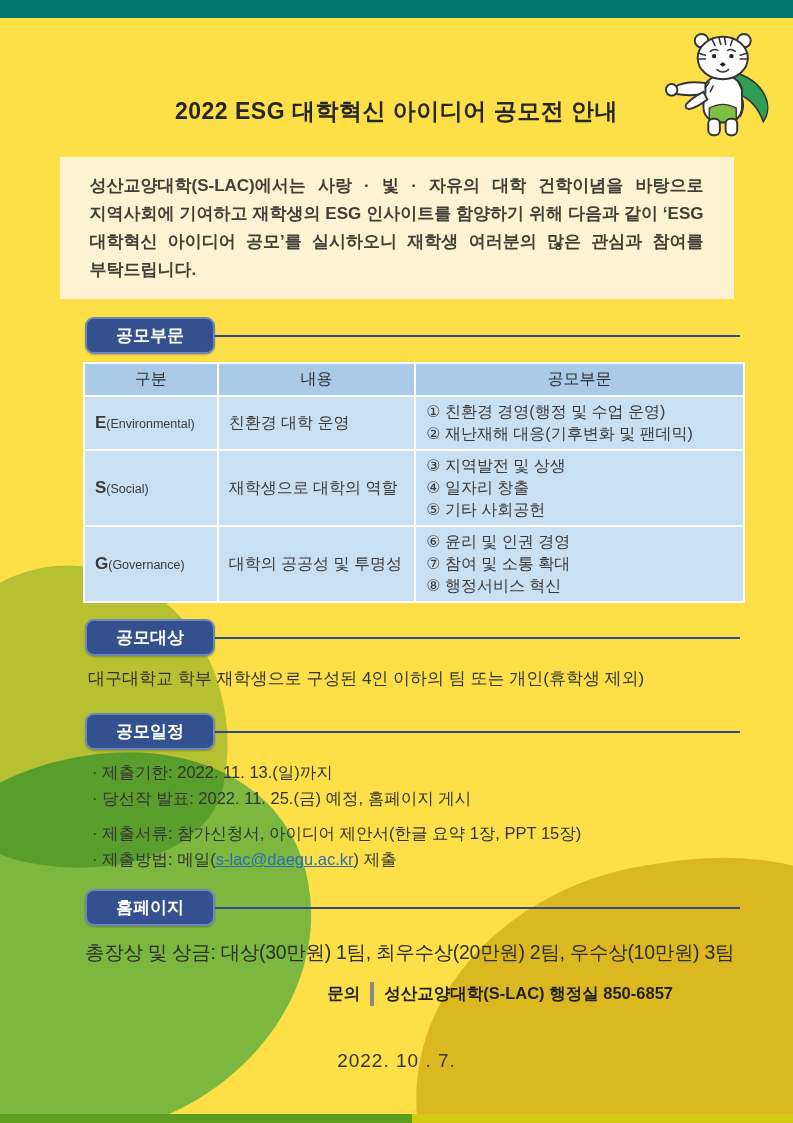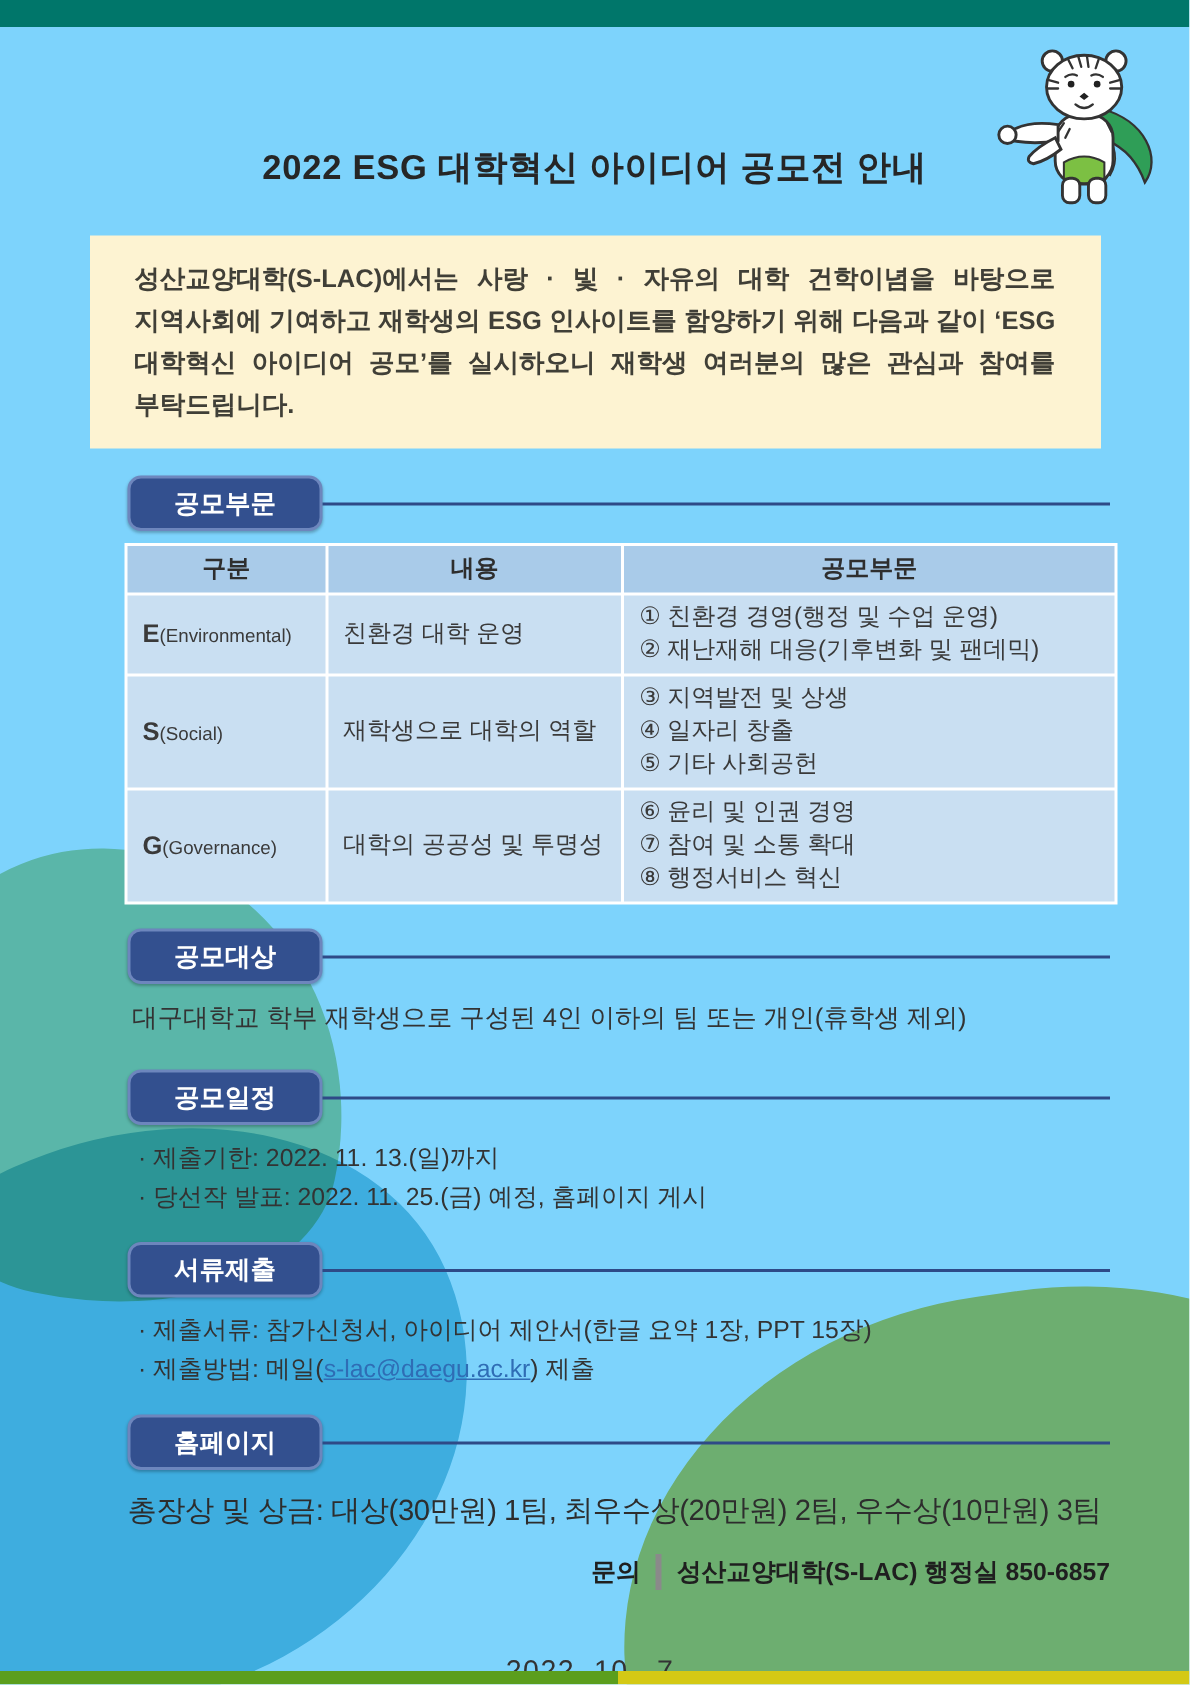--- a/index.html
+++ b/index.html
@@ -4,21 +4,21 @@
 <style>
   :root{
     --top-bar:#00766a; --navy:#2e4a87; --badge-bg:#33508f; --badge-border:#6d86bd;
     --table-header-bg:#a9cbe9; --table-cell-bg:#c9dff2; --intro-bg:#fdf3d2;
     --link:#2f6db5; --bar-green:#5b9e1d; --bar-yellow:#d4c914;
     --blob-green:#b7dcab; --blob-cyan:#7dd1e2; --blob-yellow:#ded271;
   }
   *{margin:0;padding:0;box-sizing:border-box;}
   html,body{background:#fff;}
   body{font-family:"Liberation Sans","DejaVu Sans",sans-serif;color:#2f2f2f;}
-  .page{position:relative;width:793px;height:1123px;background:#7dd3fc;overflow:hidden;margin:0 auto;}
+  .page{position:relative;width:793px;height:1123px;background:#fde047;overflow:hidden;margin:0 auto;}
   .topbar{position:absolute;top:0;left:0;width:100%;height:18px;background:var(--top-bar);z-index:3;}
 
   
   .blob{position:absolute;mix-blend-mode:multiply;z-index:0;}
   .blob-green{left:-78px;top:568px;width:312px;height:302px;background:var(--blob-green);
     border-radius:46% 54% 58% 42% / 48% 62% 38% 52%;transform:rotate(12deg);}
   .blob-cyan{left:-150px;top:762px;width:470px;height:372px;background:var(--blob-cyan);
     border-radius:50% 50% 48% 52% / 52% 48% 52% 48%;transform:rotate(-24deg);}
   .blob-yellow{left:414px;top:862px;width:540px;height:430px;background:var(--blob-yellow);
     border-radius:52% 48% 50% 50% / 55% 45% 50% 50%;transform:rotate(-8deg);}
@@ -31,32 +31,32 @@
 
   .intro{width:674px;margin:30px auto 0;background:var(--intro-bg);padding:15px 30px;}
   .intro p{font-size:17px;font-weight:bold;color:#403f37;line-height:28px;text-align:justify;word-break:keep-all;}
   .sec{display:flex;align-items:center;width:655px;margin-left:85px;}
   .sec .badge{background:var(--badge-bg);border:2px solid var(--badge-border);border-radius:9px;
     color:#fff;font-weight:bold;font-size:17px;padding:5px 0;width:130px;text-align:center;
     box-shadow:0 1px 2px rgba(0,0,0,.25);}
   .sec .line{flex:1;height:0;border-top:2.5px solid var(--navy);}
 
   table.cat{border-collapse:separate;border-spacing:2px;margin:8px 0 0 83px;width:662px;background:#fff;}
-  table.cat th{background:var(--table-header-bg);font-size:16px;font-weight:bold;color:#2e2e2e;padding:5px 6px;text-align:center;}
+  table.cat th{background:var(--table-header-bg);font-size:16px;font-weight:normal;color:#2e2e2e;padding:5px 6px;text-align:center;}
   table.cat td{background:var(--table-cell-bg);font-size:16px;color:#3a3a3a;padding:4px 10px;vertical-align:middle;line-height:22px;}
   table.cat col.c1{width:132px;} table.cat col.c2{width:200px;} table.cat col.c3{width:328px;}
   td .big{font-weight:bold;font-size:17px;} td .sub{font-size:12.5px;}
   td.items div{white-space:nowrap;}
 
   .bodytext{margin:11px 0 0 88px;font-size:17px;color:#333;word-break:keep-all;}
   .bullets{margin:9px 16px 0 92px;font-size:16.5px;color:#333;line-height:26px;}
   a.mail{color:var(--link);text-decoration:underline;cursor:pointer;}
 
   .awards-line{margin:13px 0 0 85px;font-size:19.5px;color:#2d2d2d;letter-spacing:-0.3px;white-space:nowrap;}
-  .contact{margin:16px 53px 0 0;text-align:right;font-weight:bold;font-size:16.5px;color:#1f1f1f;
+  .contact{margin:16px 120px 0 0;text-align:right;font-weight:bold;font-size:16.5px;color:#1f1f1f;
     display:flex;justify-content:flex-end;align-items:center;gap:10px;}
   .contact .vbar{display:inline-block;width:4px;height:24px;background:#8a8a8a;}
 
   .date{margin-top:44px;text-align:center;font-size:19px;color:#333;letter-spacing:1px;}
 
   .bottombar{position:absolute;bottom:0;left:0;width:100%;height:9px;z-index:3;display:flex;}
   .bottombar .bg{width:52%;background:var(--bar-green);}
   .bottombar .by{width:48%;background:var(--bar-yellow);}
 
   .m-stroke{fill:#fff;stroke:#333;stroke-width:2;}
@@ -160,24 +160,20 @@
 
     <div class="sec" style="margin-top:23px">
       <span class="badge">공모일정</span>
       <span class="line"></span>
     </div>
     <div class="bullets">
       <div>· 제출기한: 2022. 11. 13.(일)까지</div>
       <div>· 당선작 발표: 2022. 11. 25.(금) 예정, 홈페이지 게시</div>
     </div>
 
-    <div class="sec" style="margin-top:17px">
-      <span class="badge">서류제출</span>
-      <span class="line"></span>
-    </div>
     <div class="bullets">
       <div>· 제출서류: 참가신청서, 아이디어 제안서(한글 요약 1장, PPT 15장)</div>
       <div><span>· 제출방법: 메일(</span><a class="mail">s-lac@daegu.ac.kr</a><span>) 제출</span></div>
     </div>
 
     <div class="sec" style="margin-top:17px">
       <span class="badge">홈페이지</span>
       <span class="line"></span>
     </div>
     <p class="awards-line">총장상 및 상금: 대상(30만원) 1팀, 최우수상(20만원) 2팀, 우수상(10만원) 3팀</p>

